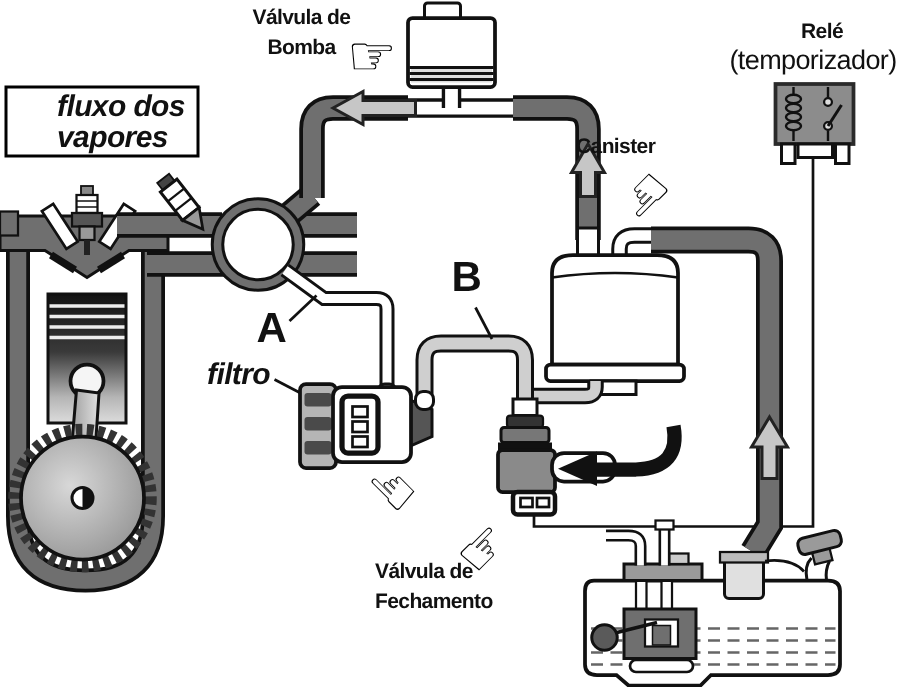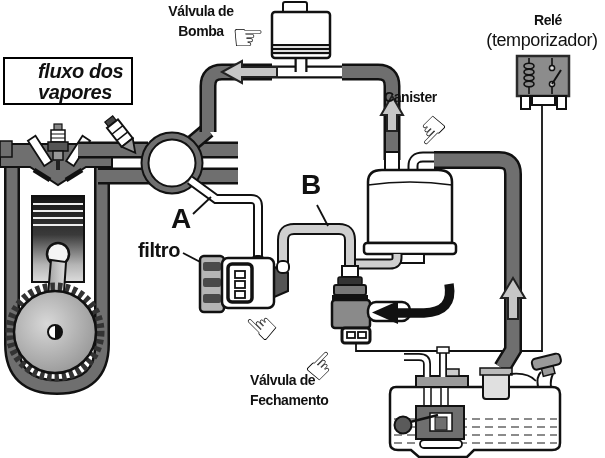--- a/index.html
+++ b/index.html
@@ -5,21 +5,21 @@
   html,body{margin:0;padding:0;background:#fff;}
   .stage{
     position:relative;width:605px;height:458px;background:#fff;overflow:hidden;
     font-family:"Liberation Sans",sans-serif;color:#111;
   }
   .stage svg{position:absolute;left:0;top:0;}
   .lbl{position:absolute;font-weight:bold;letter-spacing:-0.4px;line-height:20px;white-space:nowrap;}
   .lbl.center{text-align:center;}
   .big{font-size:14px;}
   .huge{font-size:28px;line-height:26px;}
-  .ital{}
+  .ital{font-style:italic;}
   .normalw{font-weight:normal;}
   .legend-box{
     position:absolute;left:3px;top:57px;width:126px;height:44px;
     border:2.5px solid #000;background:#fff;display:flex;align-items:flex-end;
   }
   .legend-text{margin-left:33px;font-size:20px;font-weight:bold;font-style:italic;line-height:21px;letter-spacing:-0.4px;}
   .hand{
     position:absolute;width:44px;height:44px;display:flex;align-items:center;justify-content:center;
     font-family:"DejaVu Sans",sans-serif;font-size:37px;color:#000;line-height:44px;
     transform-origin:50% 50%;

